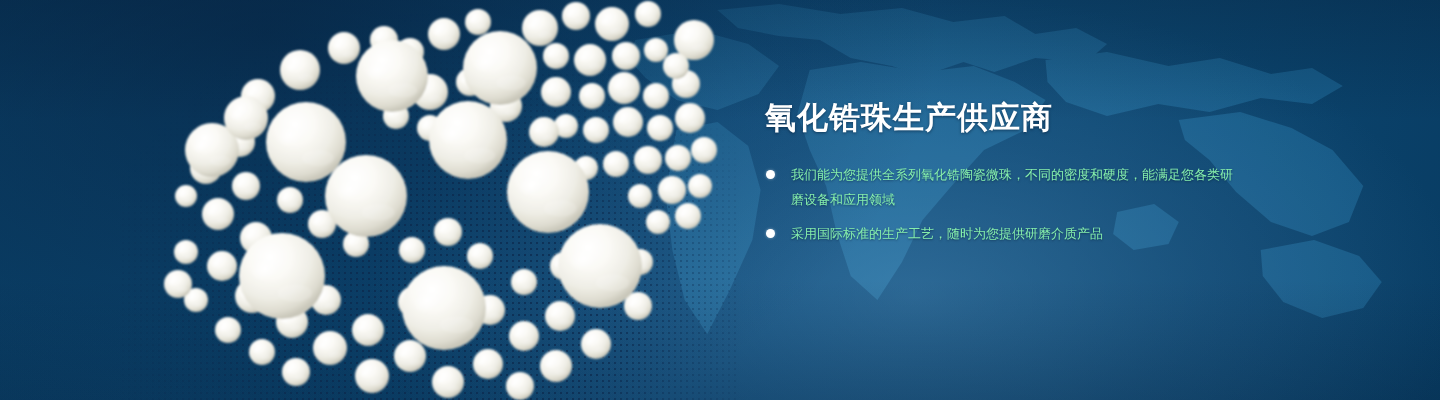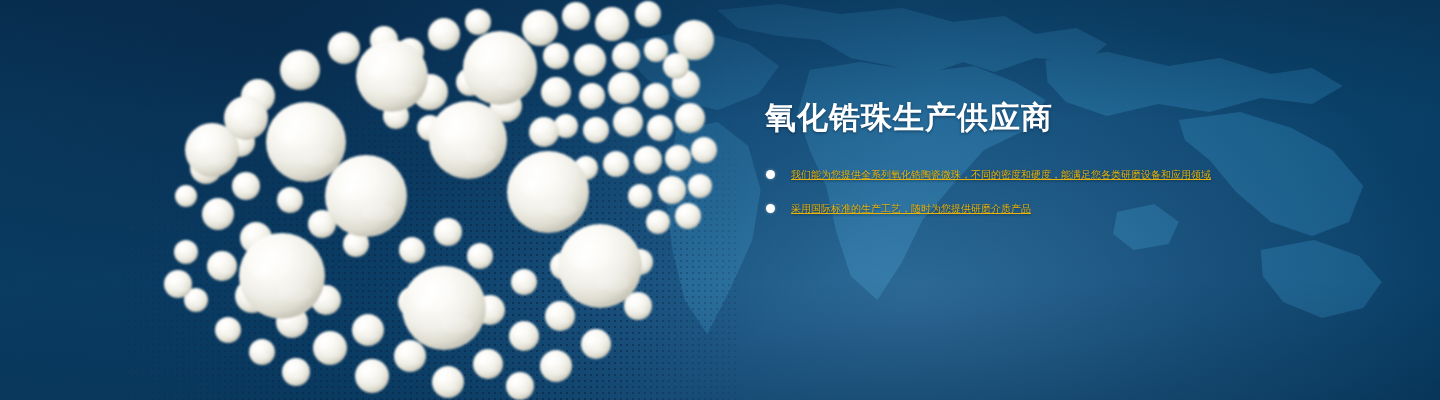--- a/index.html
+++ b/index.html
@@ -91,25 +91,24 @@
   }
   .bullets {
     list-style: none;
     margin: 0;
     padding: 0;
   }
   .bullet {
     position: relative;
     padding-left: 28px;
     margin-bottom: 9px;
-    font-size: 10px;
+    font-size: 13px;
     line-height: 25px;
-    color: #eab308;
+    color: #86efac;
     text-shadow: 0 1px 2px rgba(2,22,45,.5);
-    text-decoration: underline;
   }
   .bullet:last-child { margin-bottom: 8px; }
   .dot {
     position: absolute;
     left: 3px;
     top: 8px;
     width: 9px;
     height: 9px;
     border-radius: 50%;
     background: #ffffff;

